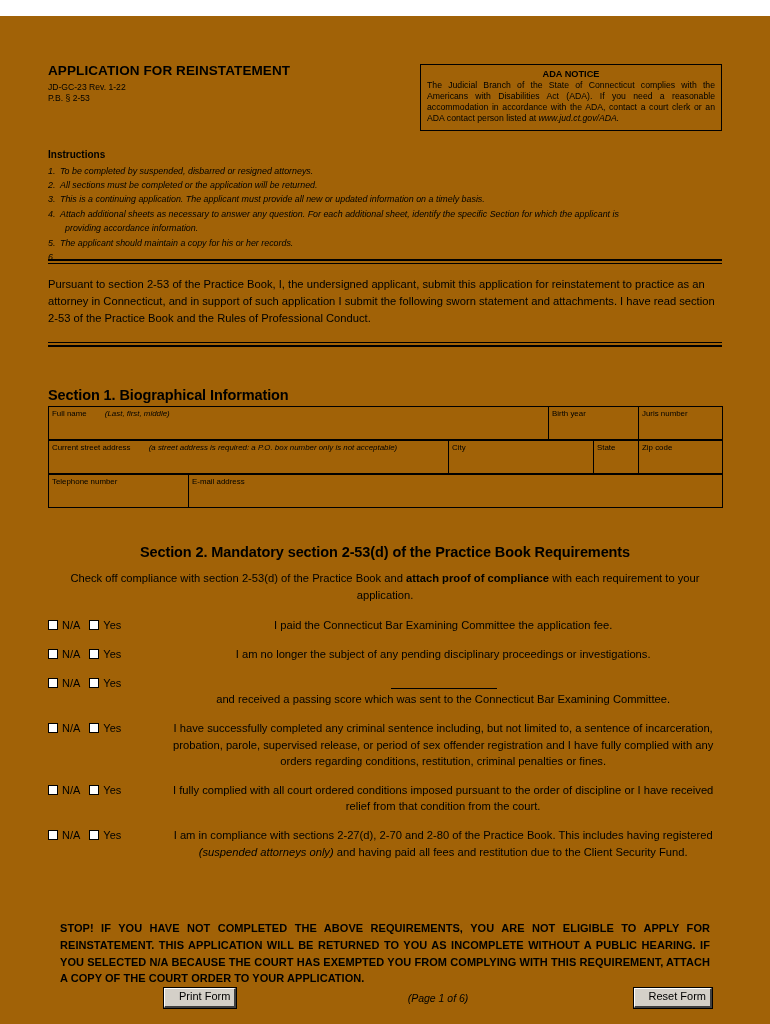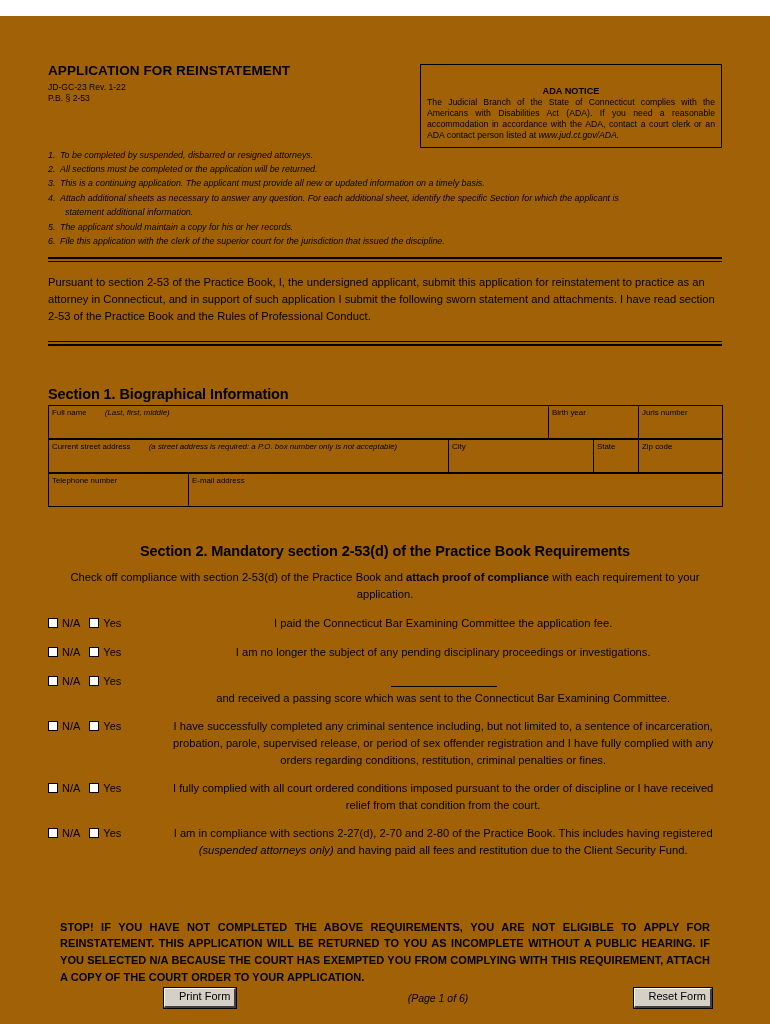--- a/index.html
+++ b/index.html
@@ -43,21 +43,21 @@
   }
   .form-code {
     font-size: 8.6px;
     line-height: 1.35;
     margin: 0;
   }
   .ada-box {
     width: 302px;
     box-sizing: border-box;
     border: 1px solid #000;
-    padding: 21px 6px 5px 6px;
+    padding: 4px 6px 5px 6px;
   }
   .ada-title {
     font-size: 9.2px;
     font-weight: bold;
     text-align: center;
     margin: 0 0 1px 0;
   }
   .ada-text {
     font-size: 8.7px;
     line-height: 1.28;
@@ -256,45 +256,45 @@
         <div class="form-title">APPLICATION FOR REINSTATEMENT</div>
         <div class="form-code">JD-GC-23   Rev. 1-22</div>
         <div class="form-code">P.B. § 2-53</div>
       </div>
       <div class="ada-box">
         <div class="ada-title">ADA NOTICE</div>
         <p class="ada-text"><span>The Judicial Branch of the State of Connecticut complies with the Americans with Disabilities Act (ADA). If you need a reasonable accommodation in accordance with the ADA, contact a court clerk or an ADA contact person listed at </span><i>www.jud.ct.gov/ADA.</i></p>
       </div>
     </div>
 
+    <div class="instructions-title">Instructions</div>
     <ul class="instructions-list">
       <li>
         <span class="num">1.</span>
         <span>To be completed by suspended, disbarred or resigned attorneys.</span>
       </li>
       <li>
         <span class="num">2.</span>
         <span>All sections must be completed or the application will be returned.</span>
       </li>
       <li>
         <span class="num">3.</span>
         <span>This is a continuing application. The applicant must provide all new or updated information on a timely basis.</span>
       </li>
       <li>
         <span class="num">4.</span>
         <span>Attach additional sheets as necessary to answer any question. For each additional sheet, identify the specific Section for which the applicant is</span>
-        <span class="cont">statement additional information.</span>
+        <span class="cont">providing accordance information.</span>
       </li>
       <li>
         <span class="num">5.</span>
         <span>The applicant should maintain a copy for his or her records.</span>
       </li>
       <li>
         <span class="num">6.</span>
-        <span>File this application with the clerk of the superior court for the jurisdiction that issued the discipline.</span>
       </li>
     </ul>
 
     <div class="double-rule"></div>
 
     <p class="pursuant">Pursuant to section 2-53 of the Practice Book, I, the undersigned applicant, submit this application for reinstatement to practice as an attorney in Connecticut, and in support of such application I submit the following sworn statement and attachments. I have read section 2-53 of the Practice Book and the Rules of Professional Conduct.</p>
 
     <div class="double-rule-b"></div>
 
     <div class="sec1-wrap">

